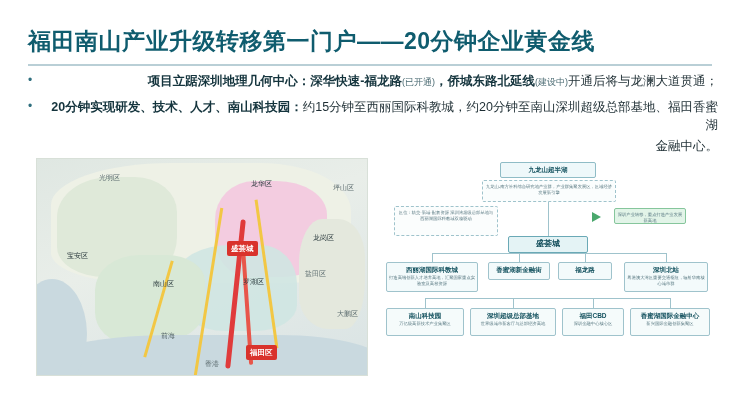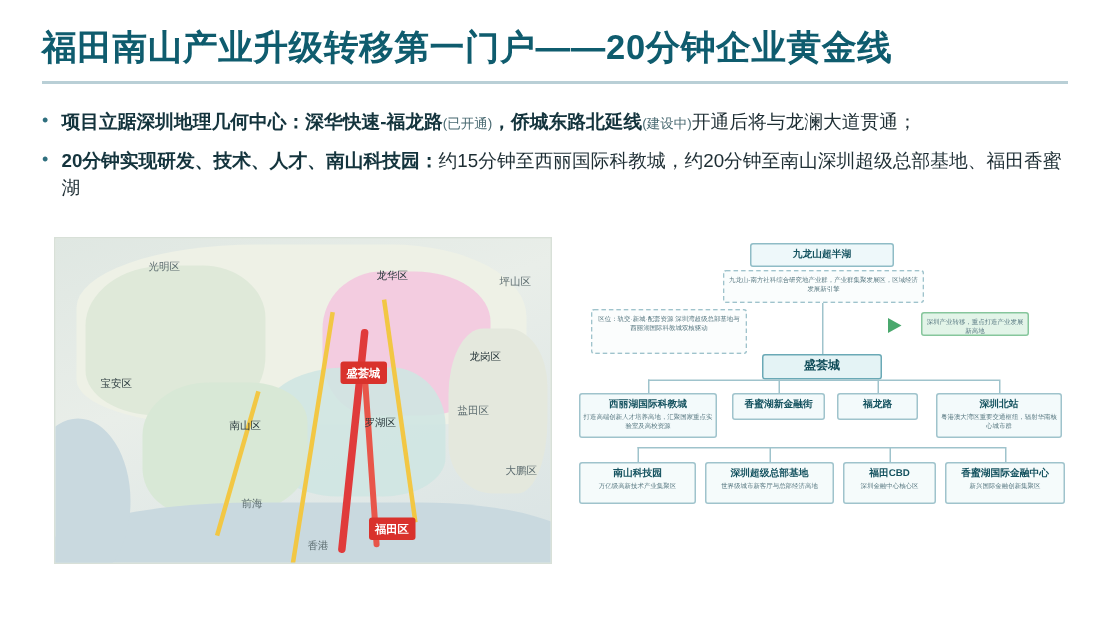--- a/index.html
+++ b/index.html
@@ -17,21 +17,21 @@
     position: relative;
     width: 740px;
     height: 417px;
     background: #ffffff;
     box-sizing: border-box;
   }
   
   .title-block {
     position: absolute;
     left: 28px;
-    top: 16px;
+    top: 26px;
     width: 684px;
   }
   .title-text {
     font-size: 23px;
     font-weight: bold;
     color: #0f5c6e;
     letter-spacing: 0.5px;
     white-space: nowrap;
     font-family: "Liberation Sans", sans-serif;
   }
@@ -58,20 +58,21 @@
     font-size: 12px;
     line-height: 17px;
     width: 13px;
     flex: 0 0 13px;
   }
   .bullet-body {
     flex: 1 1 auto;
     font-size: 12.5px;
     line-height: 18px;
     color: #1d2d33;
+    text-align: right;
   }
   .b-strong {
     font-weight: bold;
     color: #14343d;
   }
   .b-small {
     font-size: 9px;
     color: #4a6a72;
   }
   .bullet-body .line2 {
@@ -217,20 +218,21 @@
       <div class="bullet-mark">•</div>
       <div class="bullet-body">
         <span class="b-strong">项目立踞深圳地理几何中心：</span><span class="b-strong">深华快速-福龙路</span><span class="b-small">(已开通)</span><span class="b-strong">，侨城东路北延线</span><span class="b-small">(建设中)</span><span>开通后将与龙澜大道贯通；</span>
       </div>
     </div>
 
     <div class="bullet-row">
       <div class="bullet-mark">•</div>
       <div class="bullet-body">
         <span class="b-strong">20分钟实现研发、技术、人才、南山科技园：</span><span>约15分钟至西丽国际科教城，约20分钟至南山深圳超级总部基地、福田香蜜湖</span>
+        <div class="line2">金融中心。</div>
       </div>
     </div>
 
   </div>
 
   <div class="map">
     <div class="map-sea mp"></div>
     <div class="mp land-n"></div>
     <div class="mp land-grn"></div>
     <div class="mp land-pink"></div>

